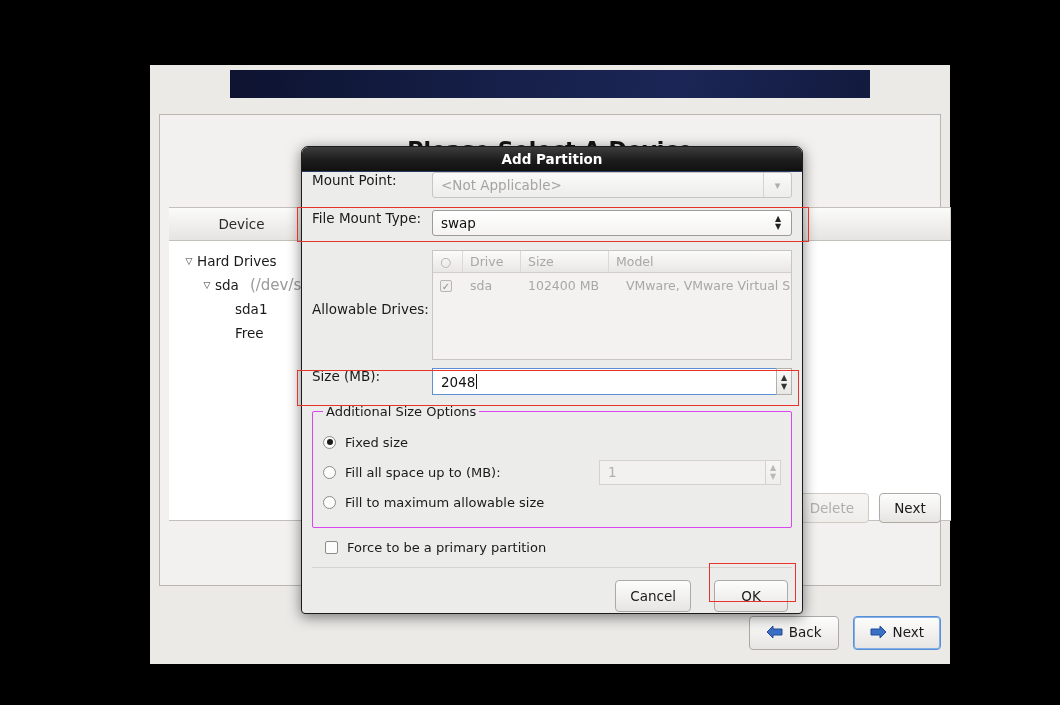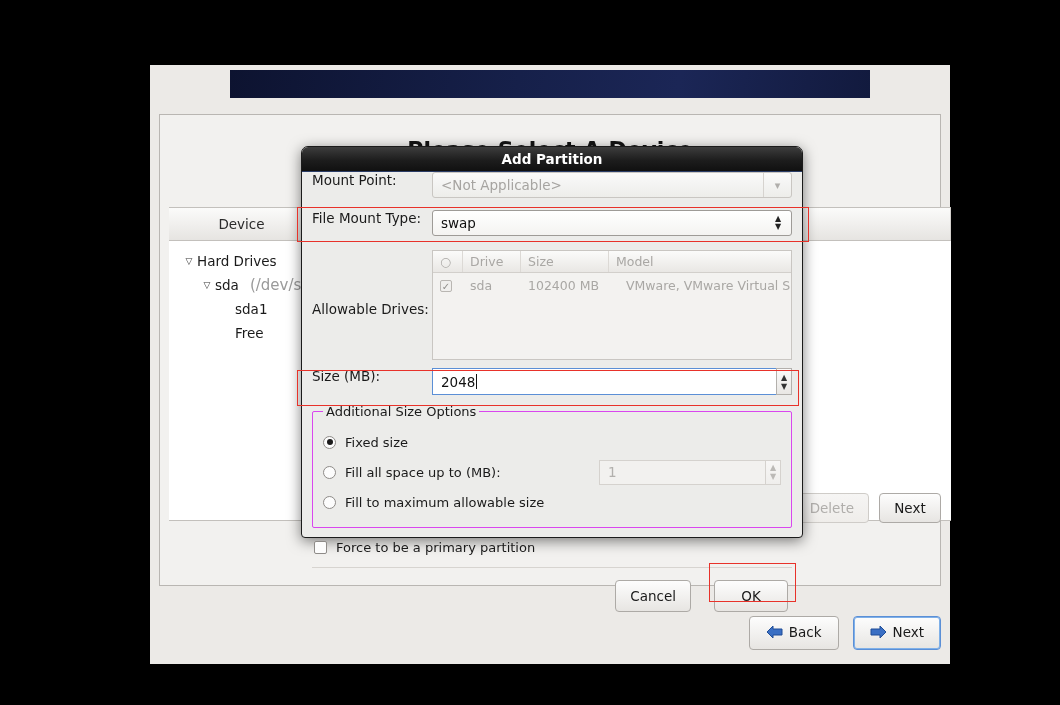--- a/index.html
+++ b/index.html
@@ -59,21 +59,21 @@
     background:linear-gradient(#fdfdfd,#e7e5e2);
     border:1px solid #adaaa6; border-radius:4px;
     padding:6px 14px; cursor:pointer; min-width:62px;
   }
   .btn.disabled{ color:#b0aeab; background:linear-gradient(#f6f5f4,#efedea); border-color:#cfccc8; }
   .btn.focus{ border-color:#5b8fd6; box-shadow:0 0 0 1px #7fb0e8 inset; }
   .arrow-ico{ display:inline-block; vertical-align:-2px; margin-right:6px; }
 
   
   #dialog{
-    position:absolute; left:301px; top:146px; width:502px; height:392px;
+    position:absolute; left:301px; top:146px; width:502px; height:468px;
     background:#ececea;
     border:1px solid #1b1b1b;
     border-radius:7px 7px 4px 4px;
     box-shadow:0 3px 14px rgba(0,0,0,.5);
   }
   #titlebar{
     height:25px; border-radius:6px 6px 0 0;
     background:linear-gradient(#3d3d3d,#1d1d1d 55%,#101010);
     color:#fff; font-weight:bold; font-size:13.5px;
     display:flex; align-items:center; justify-content:center;
@@ -143,21 +143,21 @@
     padding:8px 10px 10px; background:transparent;
   }
   fieldset.group legend{ font-size:13px; color:#1a1a1a; padding:0 3px; }
   .opt{ display:flex; align-items:center; height:30px; }
   .radio{
     width:13px; height:13px; border-radius:50%;
     border:1px solid #8e8b88; background:#fcfcfc;
     display:inline-flex; align-items:center; justify-content:center; margin-right:9px;
   }
   .radio.sel::after{ content:""; width:6px; height:6px; border-radius:50%; background:#1b1b1b; }
-  .chkrow{ display:flex; align-items:center; height:27px; padding-left:12px; }
+  .chkrow{ display:flex; align-items:center; height:27px; padding-left:23px; }
   .chkbox{
     width:13px; height:13px; border:1px solid #8e8b88; background:#fcfcfc;
     border-radius:2px; margin-right:9px;
   }
   .dlg-sep{ height:1px; background:#d7d4d0; margin:6px 10px 0; }
   .dlg-buttons{ display:flex; justify-content:flex-end; gap:23px; padding:12px 14px 0; }
 
   
   .anno{ position:absolute; border:1.5px solid #e8322a; pointer-events:none; z-index:50; }
 </style>

